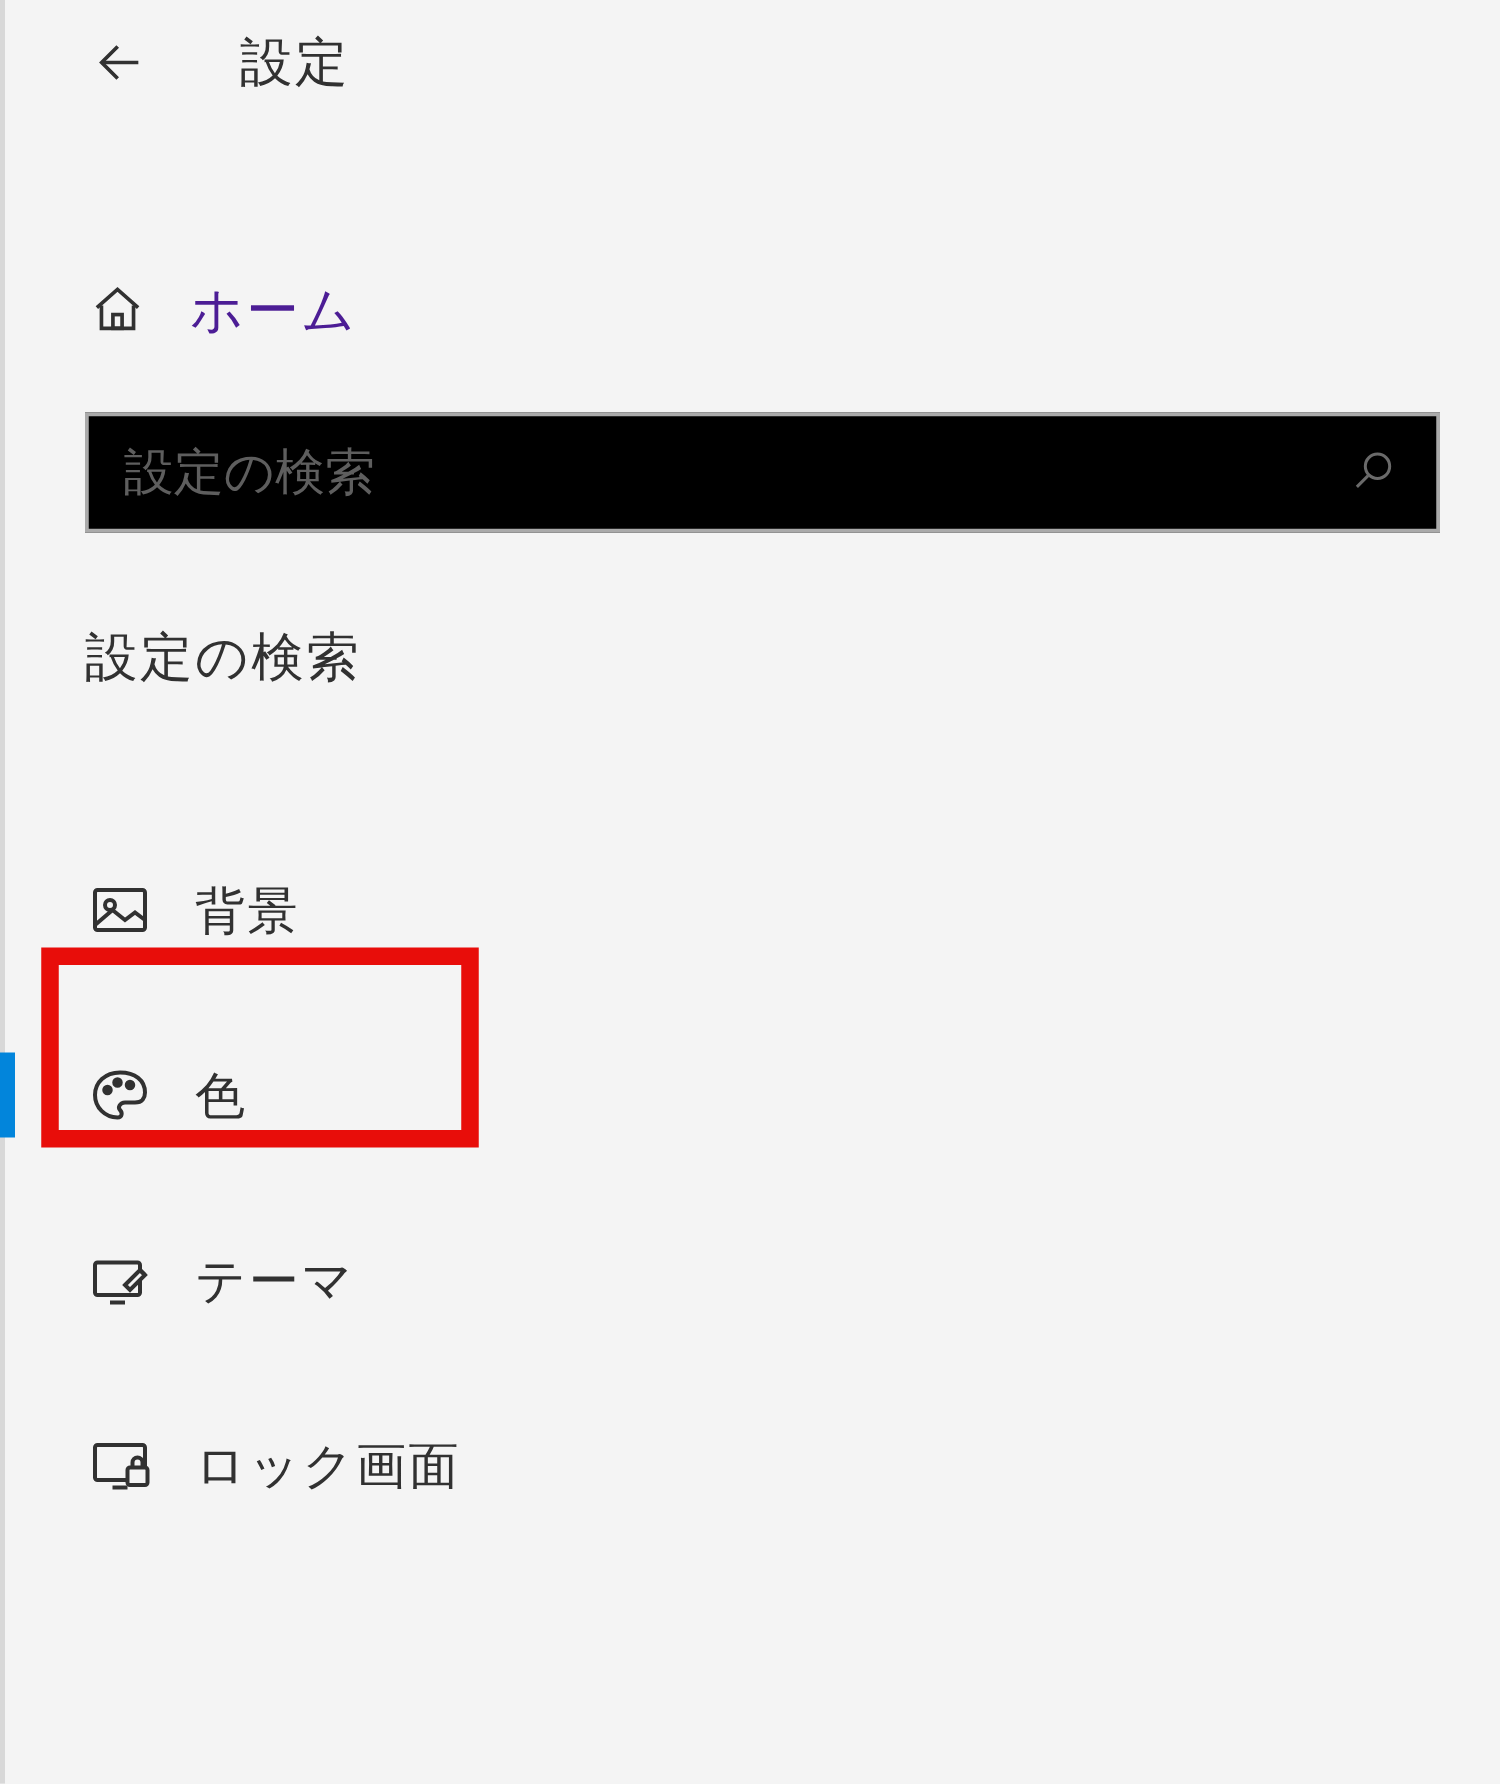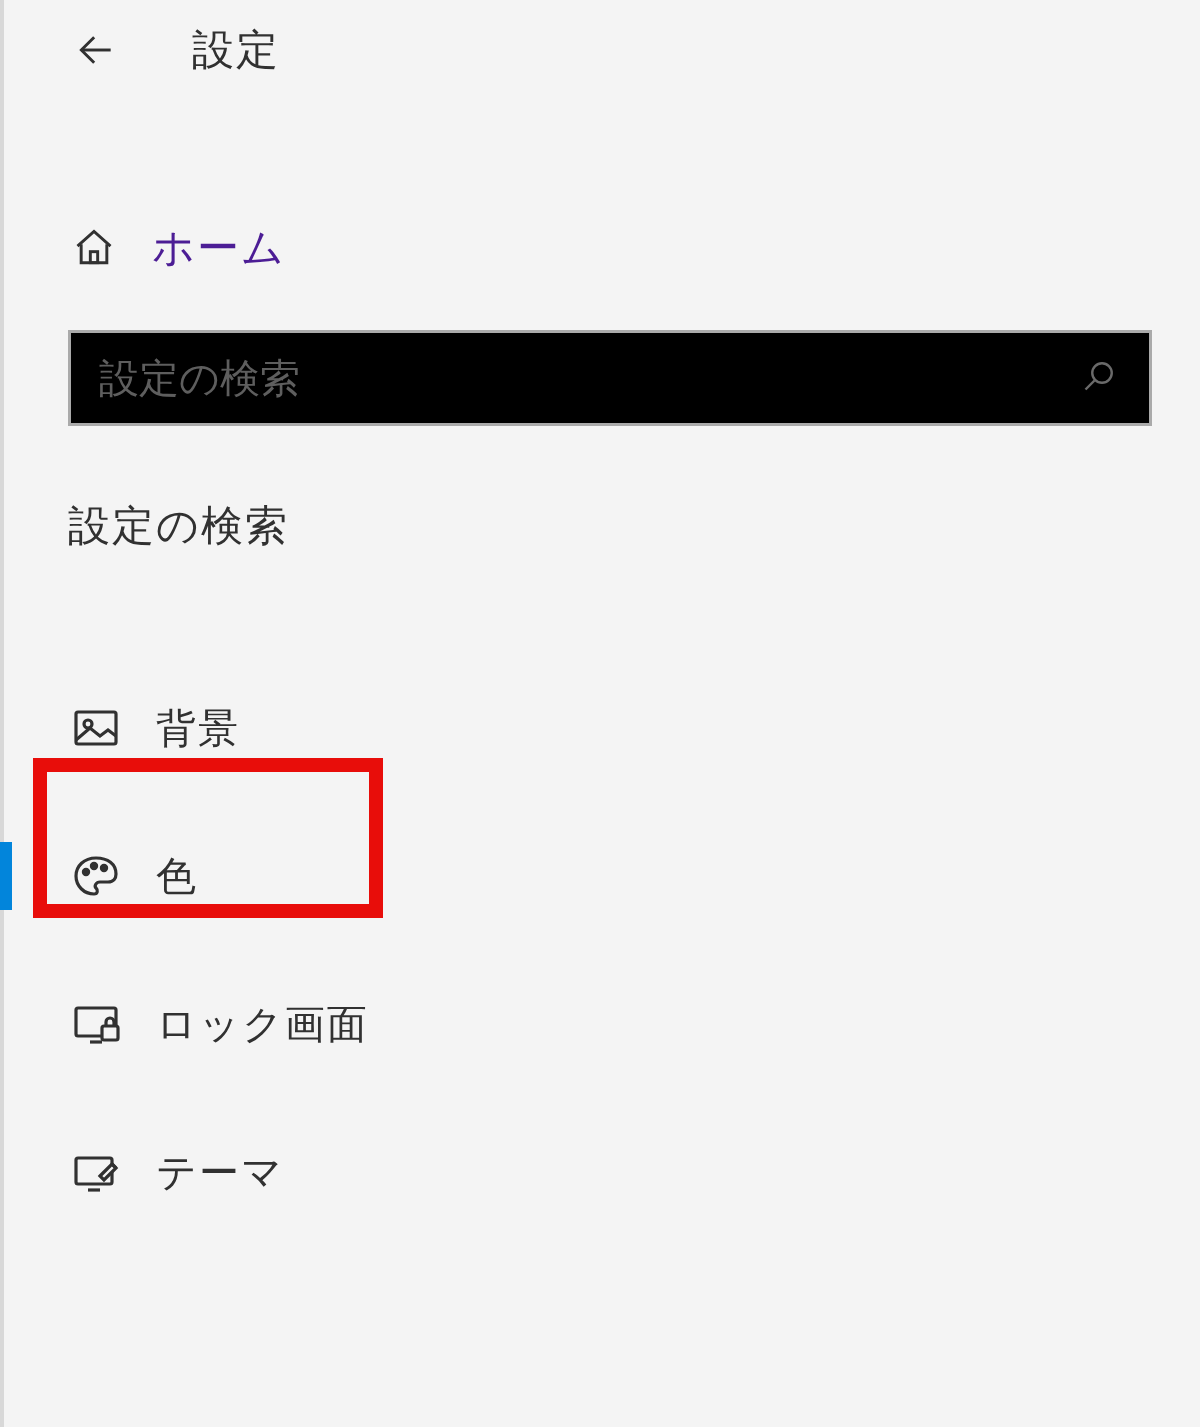--- a/index.html
+++ b/index.html
@@ -205,36 +205,36 @@
           <circle cx="11" cy="7" r="1.3" fill="#313131"></circle>
           <circle cx="16" cy="8" r="1.3" fill="#313131"></circle>
         </svg>
       </div>
       <div class="list-label">色</div>
     </div>
 
     <div class="list-item">
       <div class="list-icon">
         <svg viewBox="0 0 24 24" width="48" height="48" fill="none" stroke="#313131" stroke-width="1.6">
+          <rect x="2" y="5" width="18" height="13" rx="1"></rect>
+          <line x1="8" y1="21" x2="14" y2="21"></line>
+          <path d="M14 14 L20 8 L22 10 L16 16 Z" fill="#f4f4f4"></path>
+          <line x1="20" y1="8" x2="22" y2="10"></line>
+        </svg>
+      </div>
+      <div class="list-label">テーマ</div>
+    </div>
+
+    <div class="list-item">
+      <div class="list-icon">
+        <svg viewBox="0 0 24 24" width="48" height="48" fill="none" stroke="#313131" stroke-width="1.6">
           <rect x="2" y="4" width="20" height="14" rx="1"></rect>
           <line x1="9" y1="21" x2="15" y2="21"></line>
           <rect x="15" y="13" width="8" height="7" rx="1" fill="#f4f4f4"></rect>
           <path d="M17 13 V11 a2 2 0 0 1 4 0 V13"></path>
         </svg>
       </div>
       <div class="list-label">ロック画面</div>
     </div>
-
-    <div class="list-item">
-      <div class="list-icon">
-        <svg viewBox="0 0 24 24" width="48" height="48" fill="none" stroke="#313131" stroke-width="1.6">
-          <rect x="2" y="5" width="18" height="13" rx="1"></rect>
-          <line x1="8" y1="21" x2="14" y2="21"></line>
-          <path d="M14 14 L20 8 L22 10 L16 16 Z" fill="#f4f4f4"></path>
-          <line x1="20" y1="8" x2="22" y2="10"></line>
-        </svg>
-      </div>
-      <div class="list-label">テーマ</div>
-    </div>
   </div>
 </div>
 
 <div class="highlight-box" style="left: 33px; top: 758px; width: 350px; height: 160px;"></div>
 
 </body></html>

